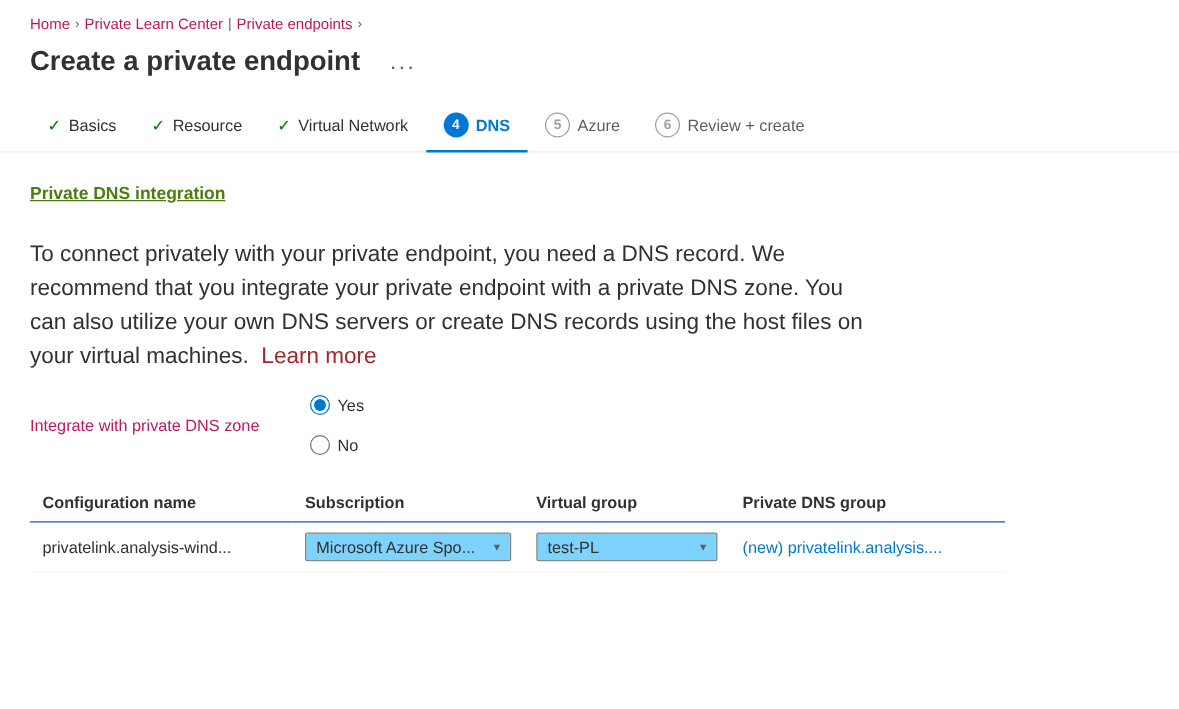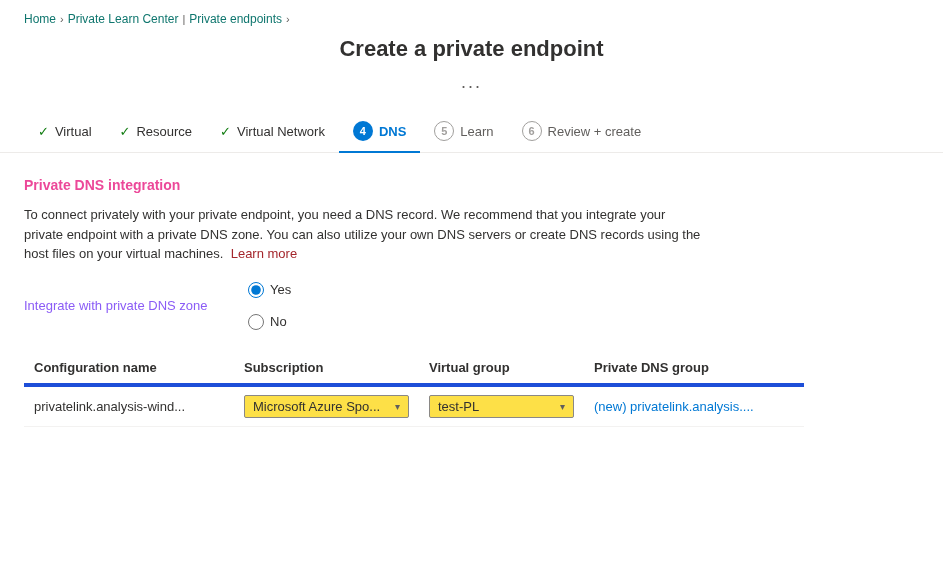--- a/index.html
+++ b/index.html
@@ -14,32 +14,31 @@
     
     .breadcrumb {
       display: flex;
       align-items: center;
       gap: 4px;
       padding: 12px 24px 6px 24px;
       font-size: 12px;
       color: #605e5c;
     }
     .breadcrumb a {
-      color: #0f766e;
+      color: #be185d;
       text-decoration: none;
     }
     .breadcrumb .sep { color: #605e5c; font-size: 11px; }
 
     
     .page-title-row {
       display: flex;
       align-items: center;
-      gap: 10px;
+      gap: 24px;
       padding: 4px 24px 18px 24px;
-      flex-direction: column;
     }
     .page-title {
       font-size: 22px;
       font-weight: 600;
       color: #323130;
     }
     .page-title-dots {
       font-size: 18px;
       color: #605e5c;
       letter-spacing: 2px;
@@ -99,45 +98,46 @@
     }
 
     
     .main-content {
       padding: 0 24px;
     }
 
     .section-title {
       font-size: 14px;
       font-weight: 600;
-      color: #ec4899;
-      margin-bottom: 12px;
+      color: #4d7c0f;
+      margin-bottom: 28px;
+      text-decoration: underline;
     }
 
     .info-text {
-      font-size: 13px;
+      font-size: 18px;
       color: #323130;
       line-height: 1.5;
       max-width: 680px;
       margin-bottom: 4px;
     }
     .info-text a {
       color: #a4262c;
       text-decoration: none;
     }
 
     .integrate-row {
       display: flex;
       align-items: center;
       gap: 24px;
       margin: 18px 0 22px 0;
     }
     .integrate-label {
       font-size: 13px;
-      color: #8b5cf6;
+      color: #be185d;
       font-weight: 400;
       min-width: 200px;
     }
     .radio-group {
       display: flex;
       gap: 16px;
       flex-direction: column;
     }
     .radio-option {
       display: flex;
@@ -159,21 +159,21 @@
       max-width: 780px;
       border-collapse: collapse;
       margin-top: 8px;
     }
     .dns-table th {
       text-align: left;
       font-size: 13px;
       font-weight: 600;
       color: #323130;
       padding: 8px 10px;
-      border-bottom: 4px solid #1d4ed8;
+      border-bottom: 1px solid #1d4ed8;
       background: #fff;
     }
     .dns-table td {
       padding: 8px 10px;
       font-size: 13px;
       color: #323130;
       border-bottom: 1px solid #f3f2f1;
       vertical-align: middle;
     }
 
@@ -182,21 +182,21 @@
     .col-rg { width: 165px; }
     .col-zone { width: 220px; }
 
     
     .dropdown-select {
       display: flex;
       align-items: center;
       border: 1px solid #8a8886;
       border-radius: 2px;
       padding: 3px 8px;
-      background: #fde047;
+      background: #7dd3fc;
       cursor: pointer;
       font-size: 13px;
       color: #323130;
       min-width: 145px;
       justify-content: space-between;
       gap: 6px;
     }
     .dropdown-arrow {
       font-size: 10px;
       color: #605e5c;
@@ -221,41 +221,41 @@
 
 <div class="page-title-row">
   <h1 class="page-title">Create a private endpoint</h1>
   <span class="page-title-dots">...</span>
 </div>
 
 <div class="wizard-steps">
 
   <div class="step completed">
     <span class="step-check">✓</span>
-    <span>Virtual</span>
+    <span>Basics</span>
   </div>
 
   <div class="step completed">
     <span class="step-check">✓</span>
     <span>Resource</span>
   </div>
 
   <div class="step completed">
     <span class="step-check">✓</span>
     <span>Virtual Network</span>
   </div>
 
   <div class="step active">
     <span class="step-circle active-circle">4</span>
     <span>DNS</span>
   </div>
 
   <div class="step">
     <span class="step-circle inactive-circle">5</span>
-    <span>Learn</span>
+    <span>Azure</span>
   </div>
 
   <div class="step">
     <span class="step-circle inactive-circle">6</span>
     <span>Review + create</span>
   </div>
 
 </div>
 
 <div class="main-content">

